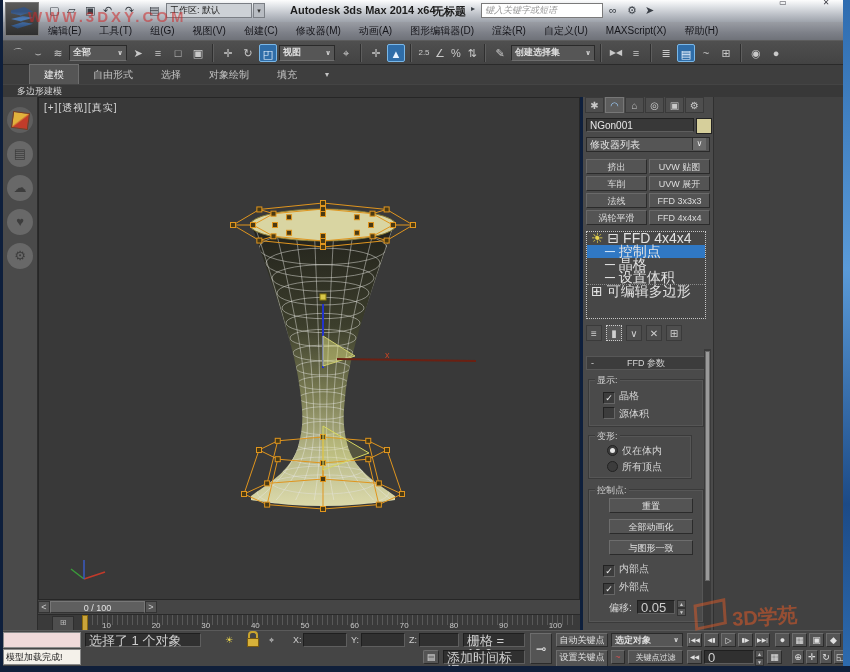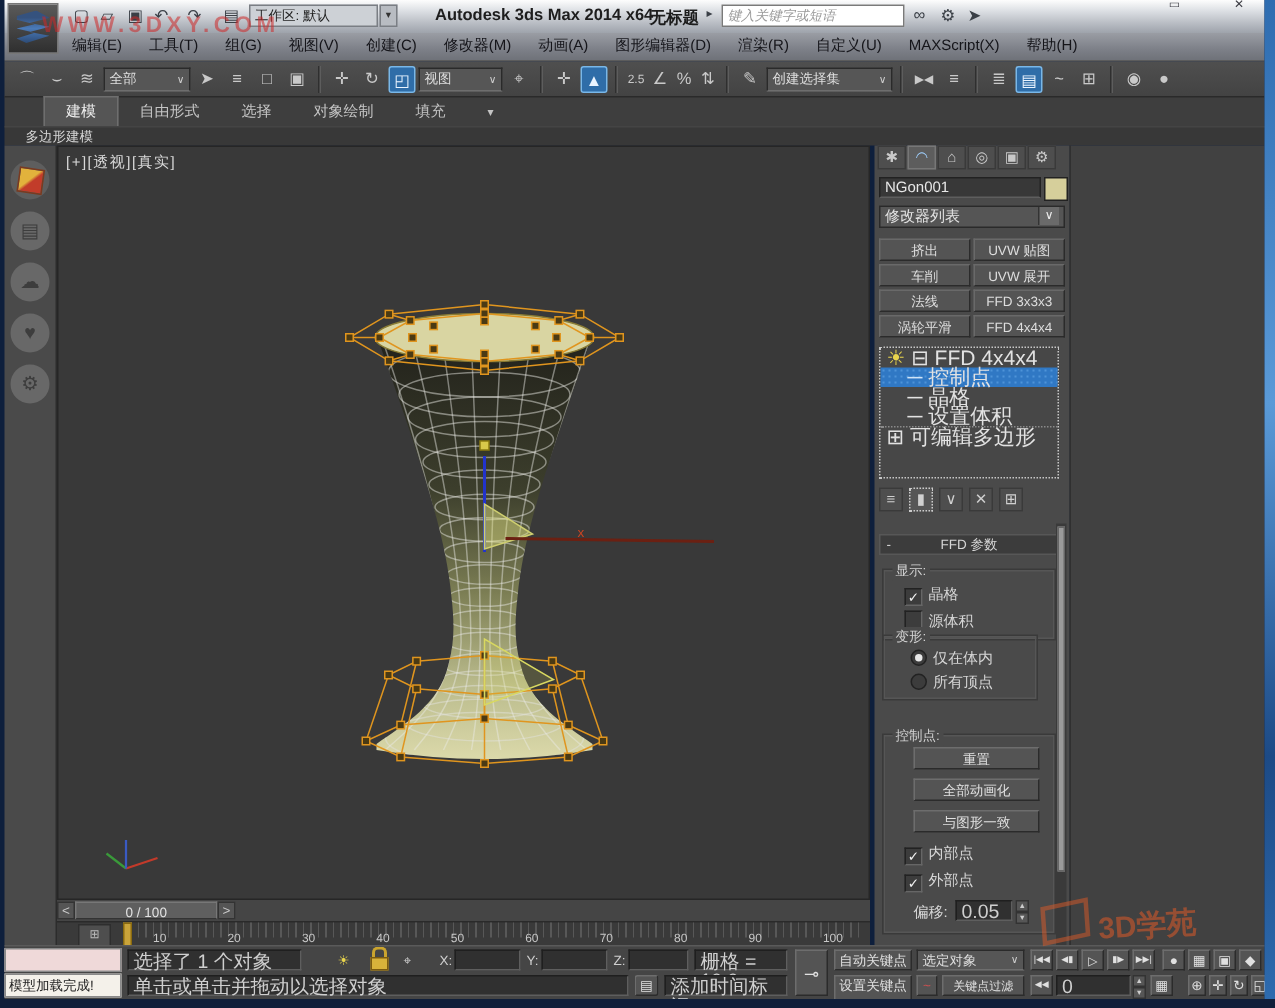--- a/index.html
+++ b/index.html
@@ -15,21 +15,21 @@
     background:linear-gradient(#9a9da4,#7d8088 60%,#6f7279);
     display:flex;align-items:center;gap:0;padding-left:36px;box-sizing:border-box;}
   .menuitem{font-size:10px;color:#15151a;padding:0 9px;line-height:18px;}
   .toolbar{left:3px;top:40px;width:840px;height:24px;background:linear-gradient(#4f4f4f,#434343);
     display:flex;align-items:center;gap:2px;padding-left:6px;box-sizing:border-box;border-top:1px solid #5c5c5c;}
   .ticon{width:18px;height:18px;line-height:18px;text-align:center;color:#c9c9c9;font-size:11px;flex:0 0 auto;}
   .ticon.sm{width:14px;}
   .sep{width:1px;height:18px;background:#2f2f2f;border-right:1px solid #5d5d5d;margin:0 3px;flex:0 0 auto;}
   .blueactive{background:#2f6da8;border:1px solid #79b7e8;box-sizing:border-box;border-radius:2px;color:#eaf4ff;}
   .combo{height:16px;background:#565656;border:1px solid #2a2a2a;border-bottom-color:#6e6e6e;
-    color:#dedede;font-size:9px;display:flex;align-items:center;padding:0 3px;box-sizing:border-box;flex:0 0 auto;}
+    color:#dedede;font-size:9px;display:flex;align-items:center;padding:0 3px;box-sizing:border-box;flex:0 0 auto;font-weight:bold;}
   .combo .arr{margin-left:auto;font-size:7px;color:#cfcfcf;}
   .ribbonrow{left:3px;top:64px;width:840px;height:20px;background:#3e3e3e;display:flex;align-items:flex-end;
     padding-left:26px;box-sizing:border-box;border-top:1px solid #2a2a2a;}
   .rtab{font-size:10px;color:#c4c4c4;padding:3px 14px;line-height:13px;}
   .rtab.active{background:#555555;border:1px solid #6e6e6e;border-bottom:none;color:#efefef;}
   .panelrow{left:3px;top:84px;width:840px;height:13px;background:#383838;border-top:1px solid #444;
     display:flex;align-items:center;padding-left:14px;box-sizing:border-box;}
   
   .sidebar{left:3px;top:97px;width:35px;height:533px;background:#4a4a4a;border-right:1px solid #2c2c2c;box-sizing:border-box;}
   .circbtn{position:absolute;left:4px;width:26px;height:26px;border-radius:50%;background:#686868;
@@ -447,21 +447,21 @@
     <div class="grp" style="left:5px;top:282px;width:116px;height:48px">
       <span class="grplabel">显示:</span>
       <div style="position:absolute;left:14px;top:9px" class="txt">
         <span class="chk">✓</span><span>晶格</span>
       </div>
       <div style="position:absolute;left:14px;top:27px" class="txt">
         <span class="chk"></span><span>源体积</span>
       </div>
     </div>
 
-    <div class="grp" style="left:5px;top:326px;width:104px;height:44px">
+    <div class="grp" style="left:5px;top:338px;width:104px;height:44px">
       <span class="grplabel">变形:</span>
       <div style="position:absolute;left:18px;top:8px" class="txt">
         <span class="radio on"></span><span>仅在体内</span>
       </div>
       <div style="position:absolute;left:18px;top:24px" class="txt">
         <span class="radio"></span><span>所有顶点</span>
       </div>
     </div>
 
     <div class="grp" style="left:5px;top:392px;width:116px;height:134px">
@@ -499,21 +499,20 @@
     </div>
     <span class="slabel" style="left:266px;top:2px">⌖</span>
     <span class="slabel" style="left:290px;top:2px">X:</span>
     <div class="sfield" style="left:300px;top:2px;width:44px"></div>
     <span class="slabel" style="left:348px;top:2px">Y:</span>
     <div class="sfield" style="left:358px;top:2px;width:44px"></div>
     <span class="slabel" style="left:406px;top:2px">Z:</span>
     <div class="sfield" style="left:416px;top:2px;width:40px"></div>
     <div class="sfield" style="left:460px;top:2px;width:62px">栅格 = 10.0</div>
 
-    <div class="sfield" style="left:82px;top:19px;width:334px">单击或单击并拖动以选择对象</div>
     <span class="pbtn blueactive" style="left:420px;top:19px;width:16px;height:14px;line-height:13px">▤</span>
     <div class="sfield" style="left:440px;top:19px;width:82px">添加时间标记</div>
 
     <div class="pbtn" style="left:527px;top:2px;width:22px;height:31px;line-height:30px;font-size:12px">⊸</div>
     <div class="pbtn" style="left:553px;top:2px;width:52px;height:14px;line-height:13px">自动关键点</div>
     <div class="pbtn" style="left:553px;top:19px;width:52px;height:24px;line-height:13px">设置关键点</div>
     <div class="combo" style="position:absolute;left:608px;top:2px;width:72px;height:14px">
       <span>选定对象</span>
         <span class="arr">∨</span>
     </div>

